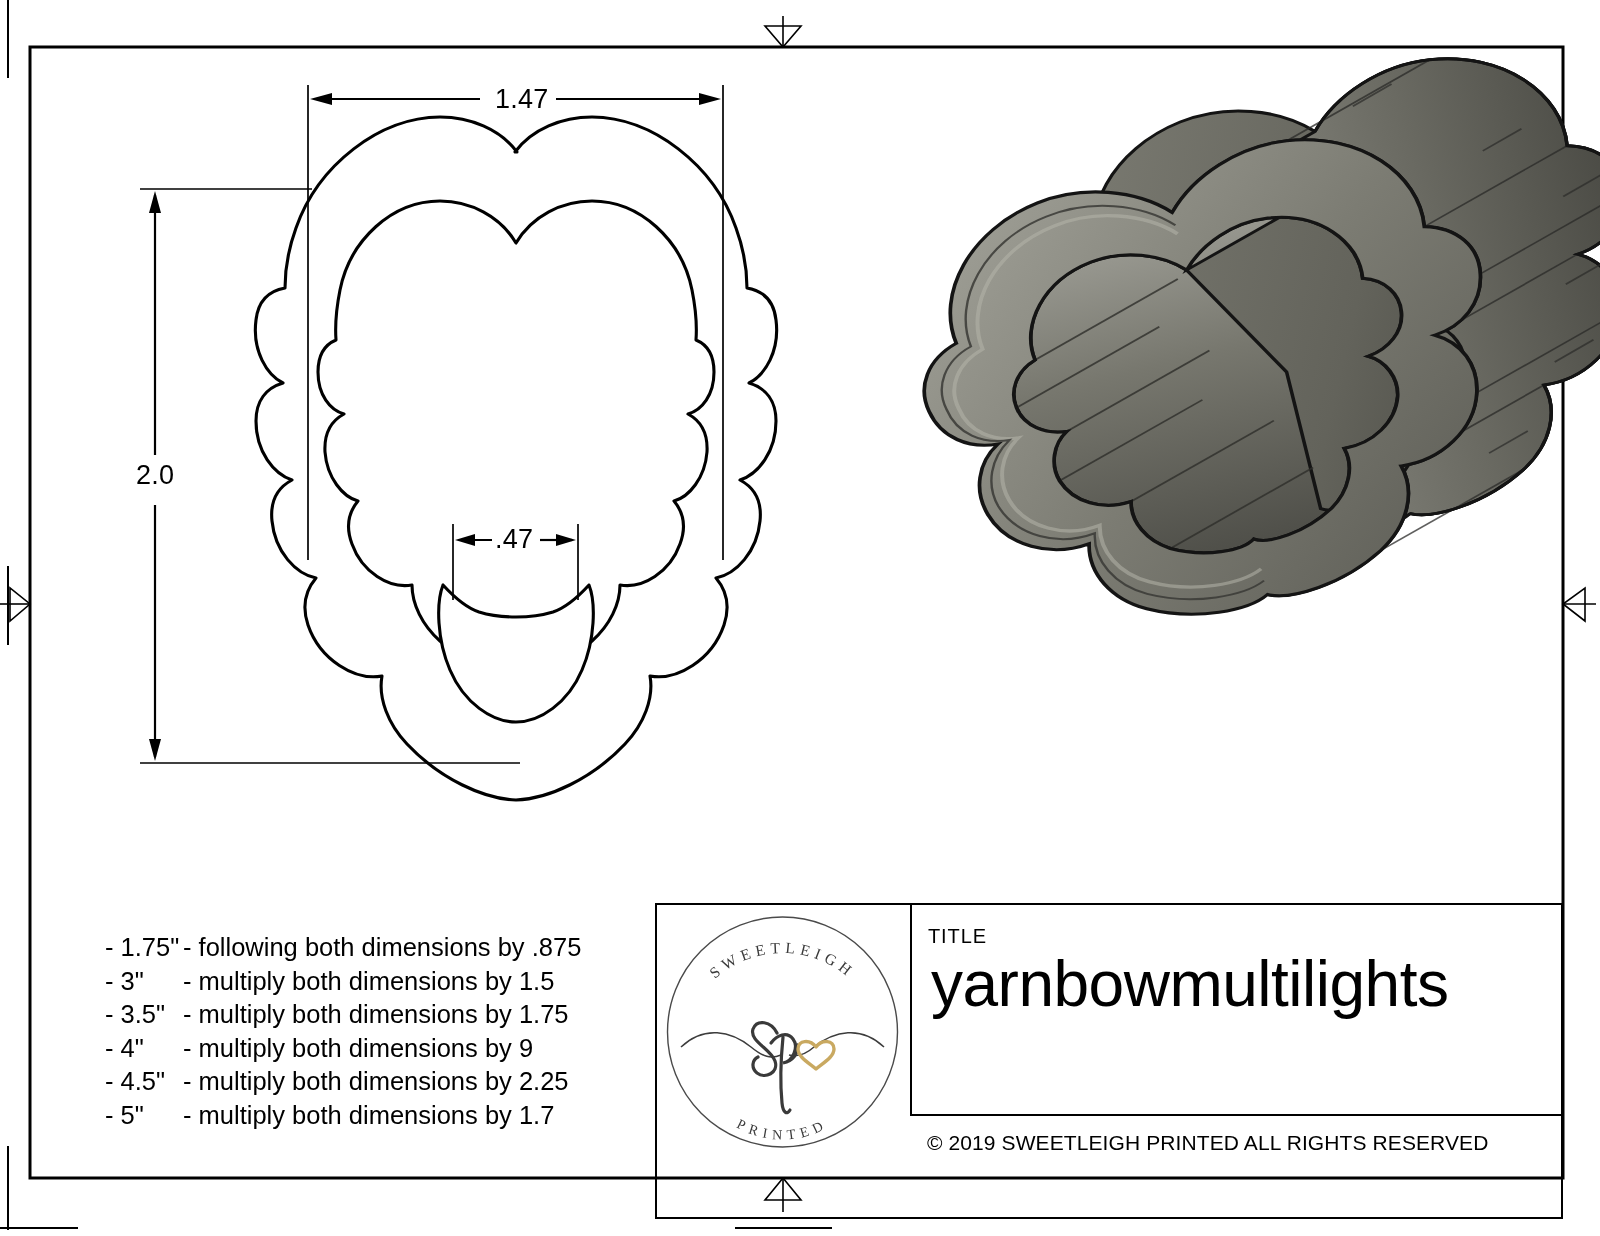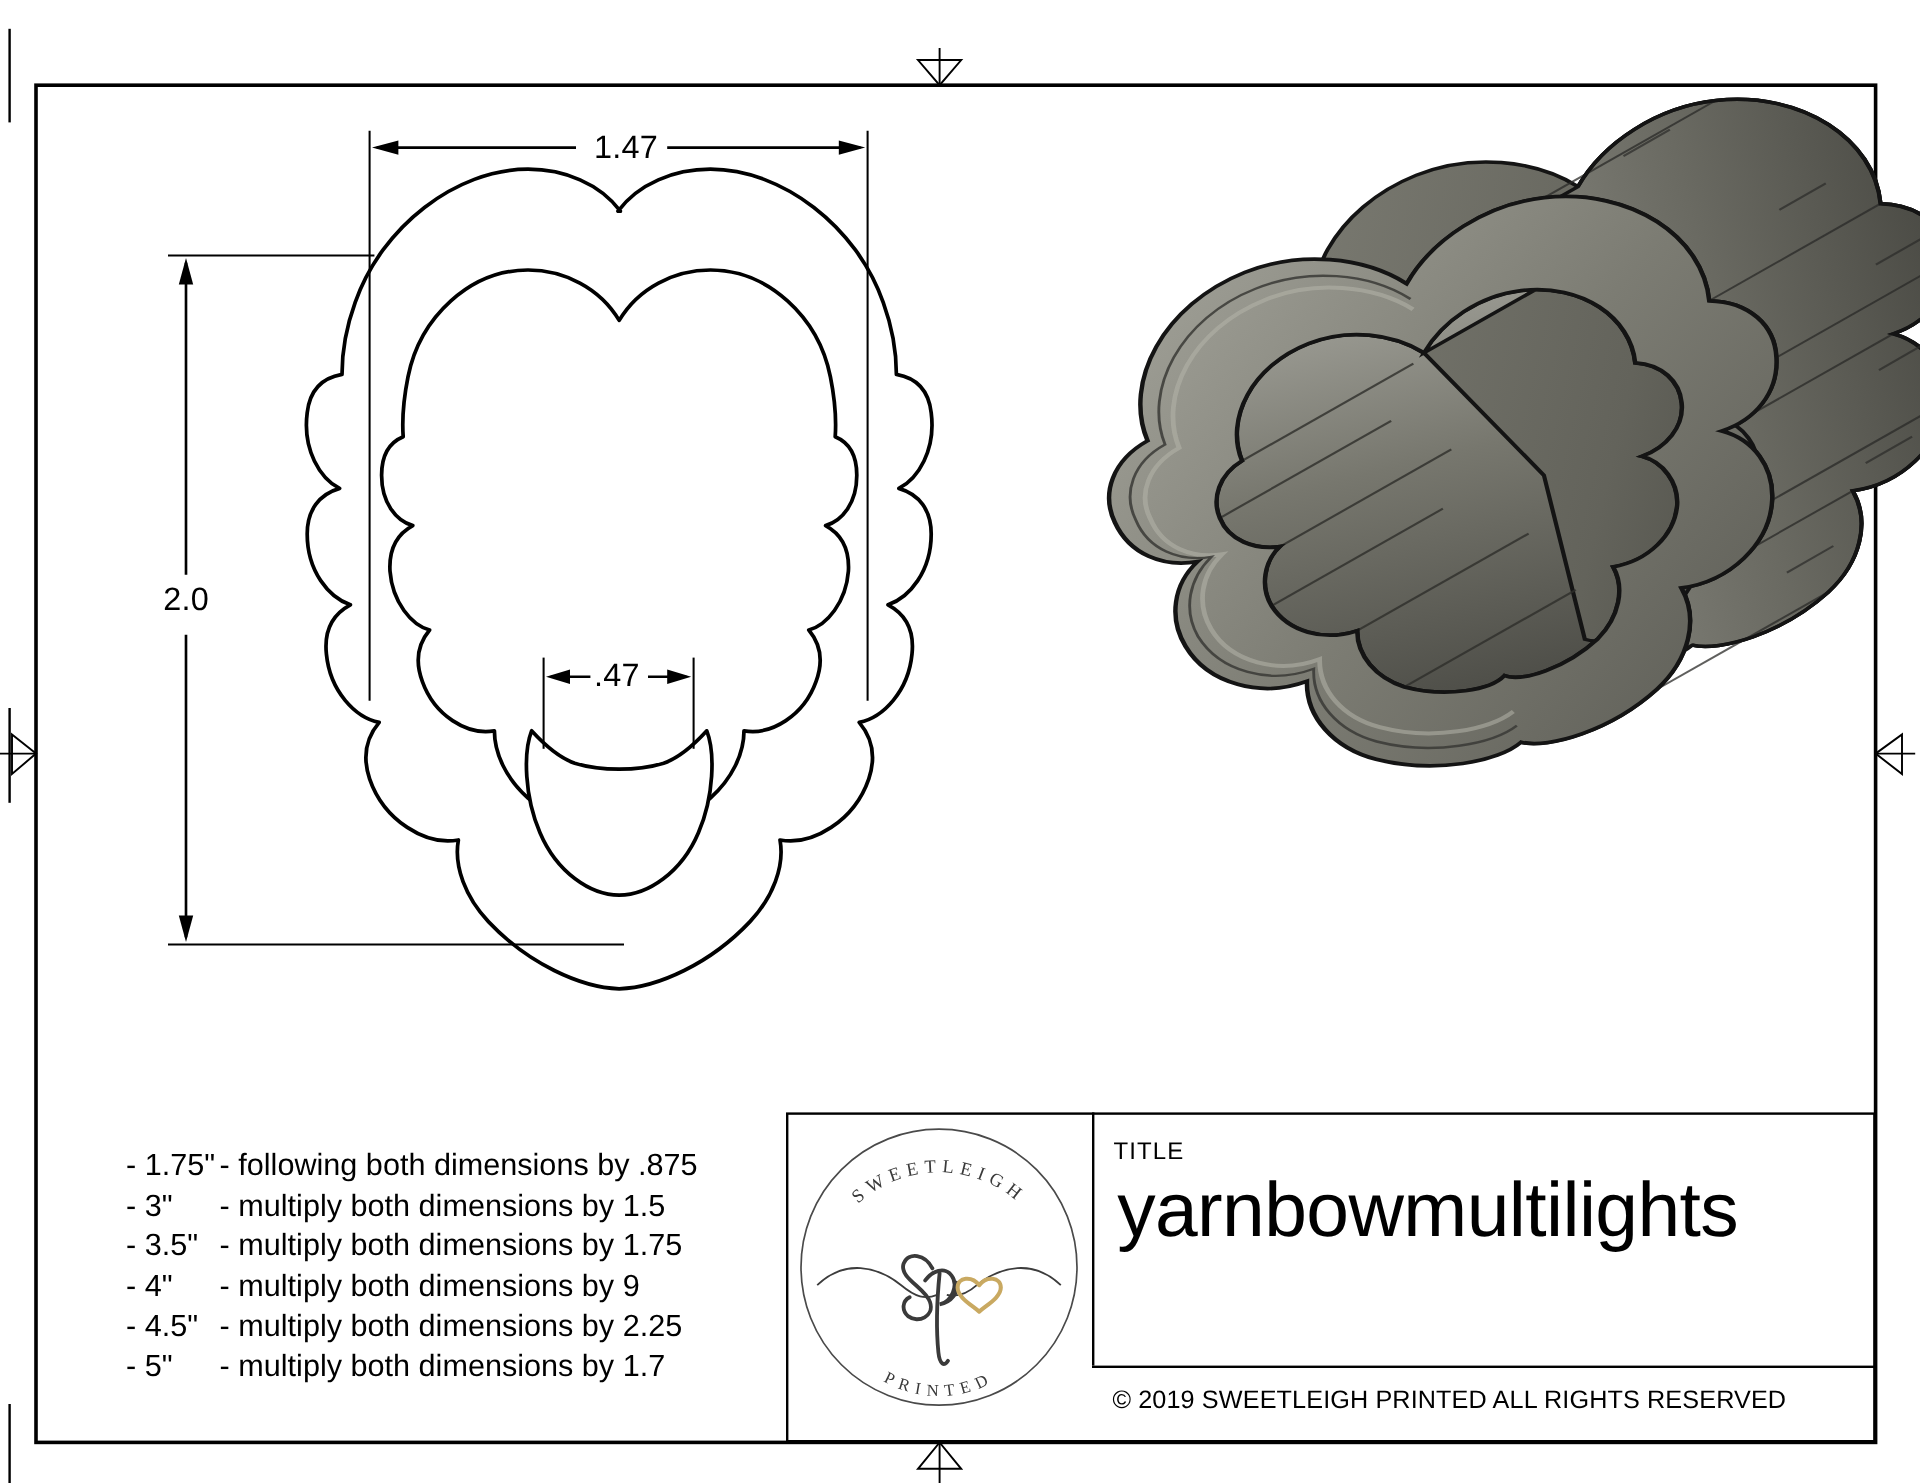--- a/index.html
+++ b/index.html
@@ -1,21 +1,21 @@
 <!DOCTYPE html>
 <html><head>
 <meta charset="utf-8">
 <style>
   html,body{margin:0;padding:0;background:#ffffff;}
   body{
     width:1600px;height:1236px;position:relative;overflow:hidden;
     font-family:"Liberation Sans", sans-serif;
     color:#000;
   }
-  #stage{position:absolute;inset:0;margin-top:24px;}
+  #stage{position:absolute;inset:0;}
   svg.layer{position:absolute;left:0;top:0;width:1600px;height:1236px;overflow:visible;}
   .txt{position:absolute;white-space:pre;}
 
   
   .frame-rect{fill:none;stroke:#000;stroke-width:3;}
   .thin{fill:none;stroke:#000;stroke-width:1.6;}
   .crop{fill:none;stroke:#000;stroke-width:2;}
 
   
   .part-outline{fill:#ffffff;stroke:#000;stroke-width:3.1;stroke-linejoin:round;}
@@ -29,21 +29,21 @@
 
   
   .note-block{position:absolute;left:105px;top:900px;width:520px;}
   .note-head{font-size:25.5px;line-height:33px;}
   .note-list{margin-top:31px;font-size:25.5px;line-height:33.5px;}
   .note-row{display:flex;}
   .note-size{display:inline-block;width:78px;}
   .note-mult{display:inline-block;}
 
   
-  #titleblock{position:absolute;left:655px;top:903px;width:908px;height:275px;}
+  #titleblock{position:absolute;left:655px;top:903px;width:908px;height:316px;}
   .tb-border{position:absolute;inset:0;border:2.6px solid #000;box-sizing:border-box;}
   .tb-vline{position:absolute;left:255px;top:0;width:0;height:211px;border-left:2.6px solid #000;}
   .tb-hline{position:absolute;left:255px;top:211px;width:653px;height:0;border-top:2.6px solid #000;}
   .tb-label{position:absolute;left:273px;top:22px;font-size:20px;letter-spacing:.9px;}
   .tb-title{position:absolute;left:276px;top:44px;font-size:64px;letter-spacing:-0.5px;}
   .tb-copy{position:absolute;left:272px;top:228px;font-size:21px;letter-spacing:.1px;}
 
   
   #logo{position:absolute;left:4px;top:4px;width:247px;height:247px;}
   .logo-ring{fill:none;stroke:#4a4a4a;stroke-width:1.4;}

